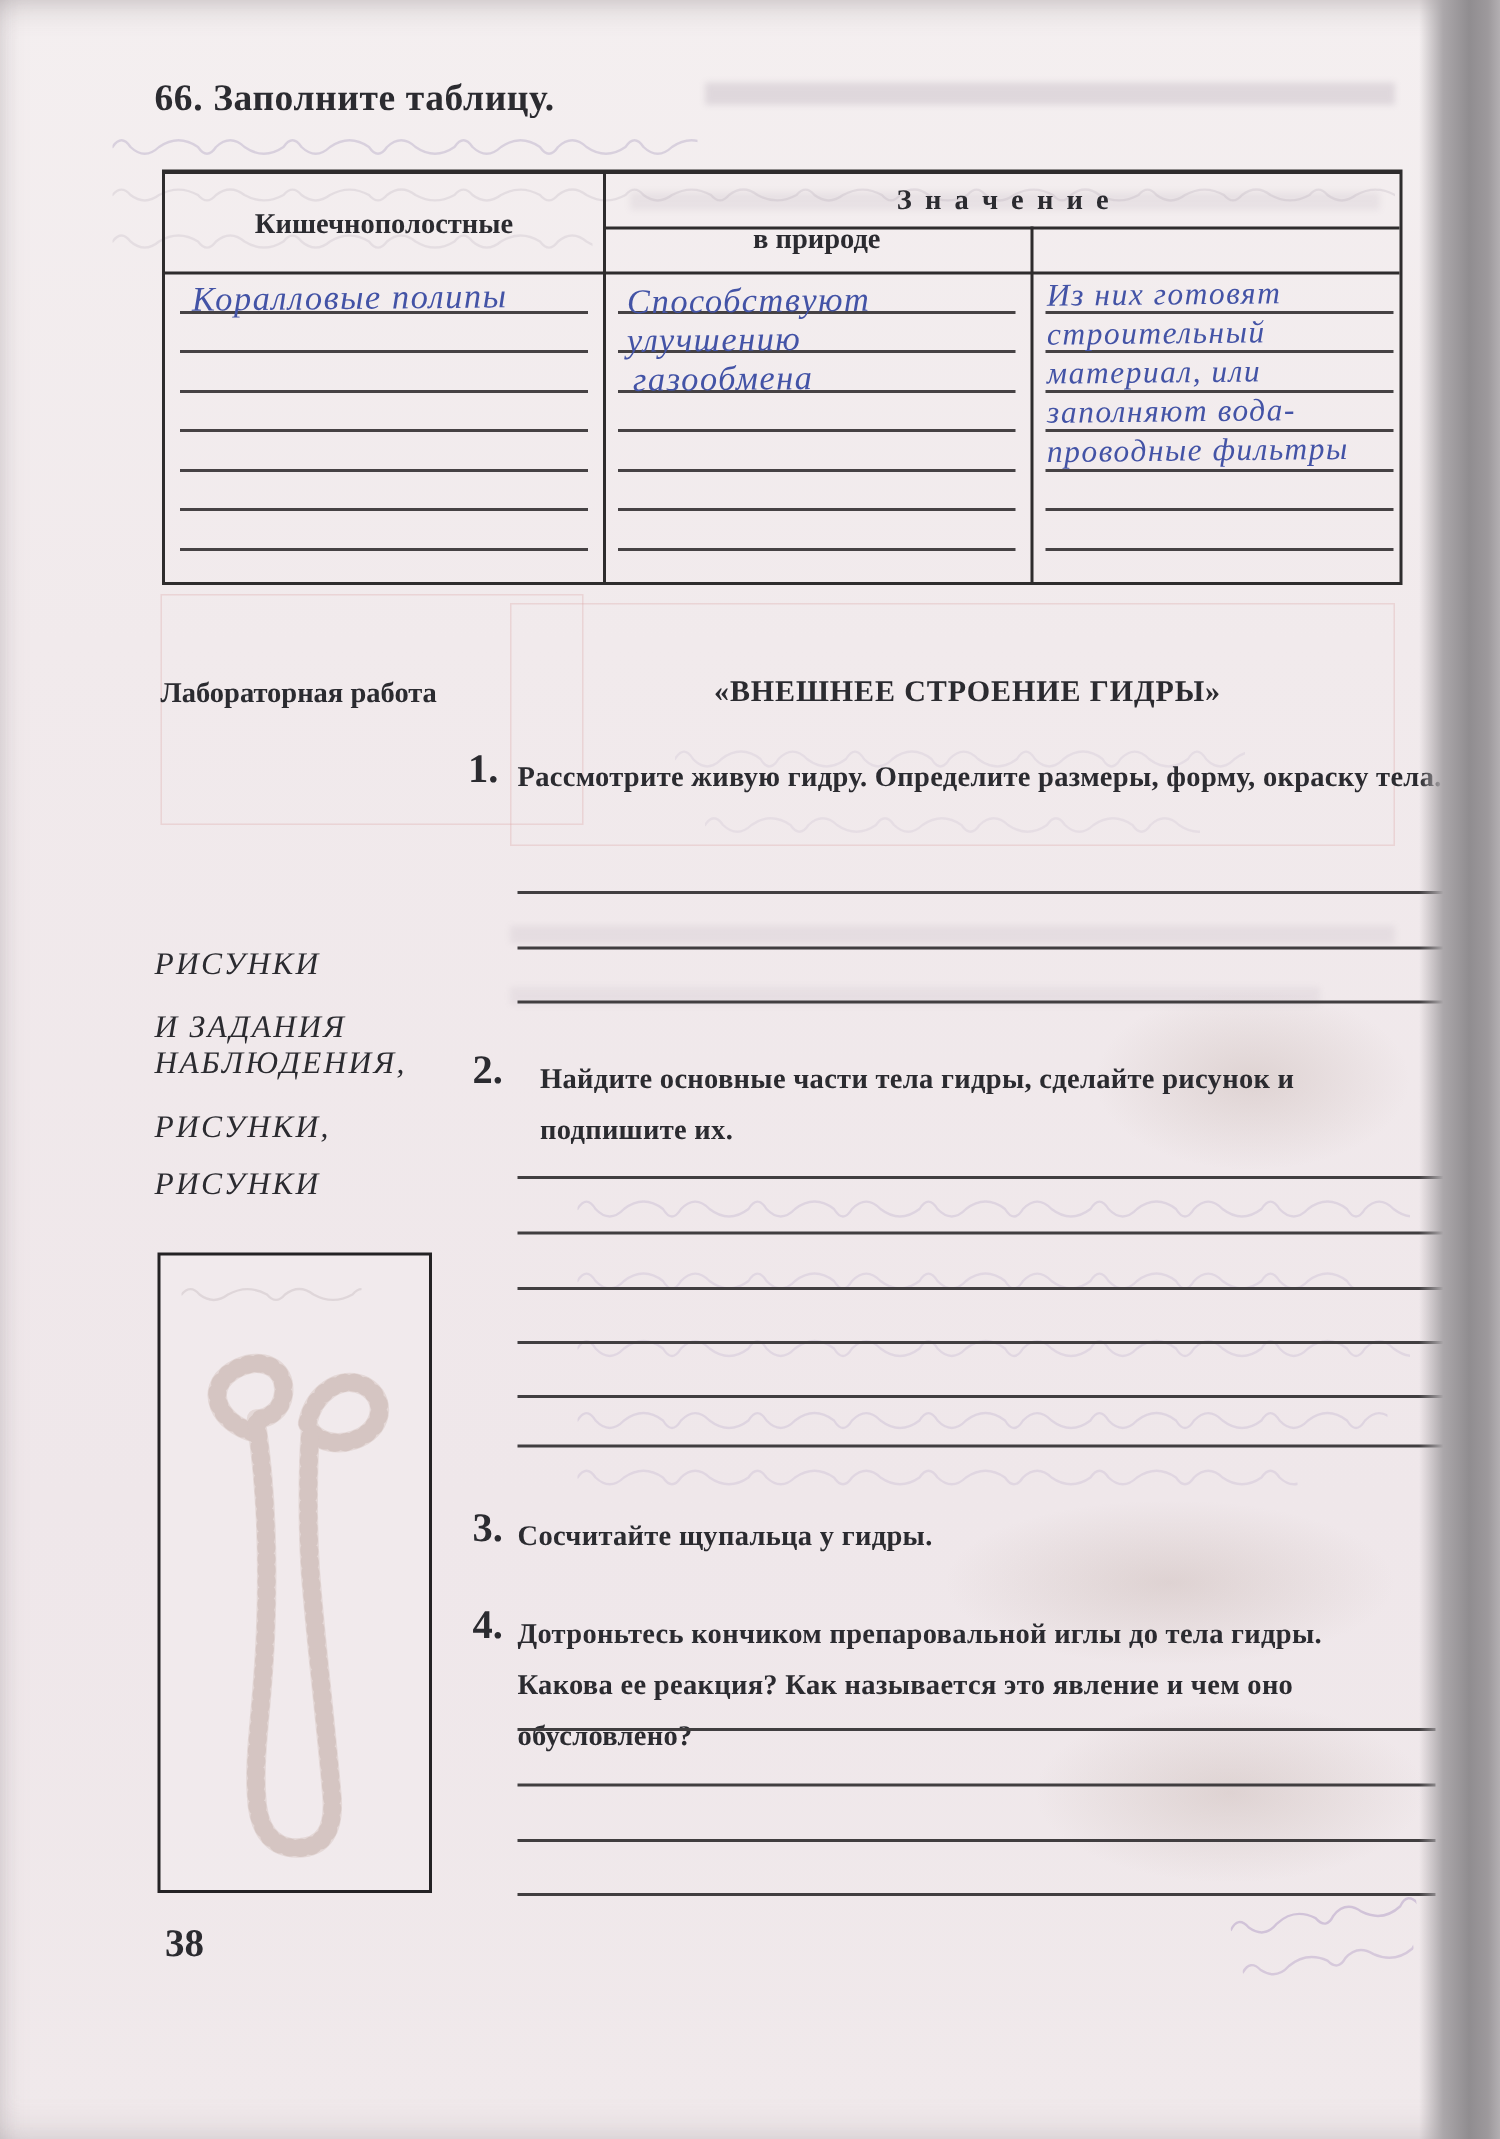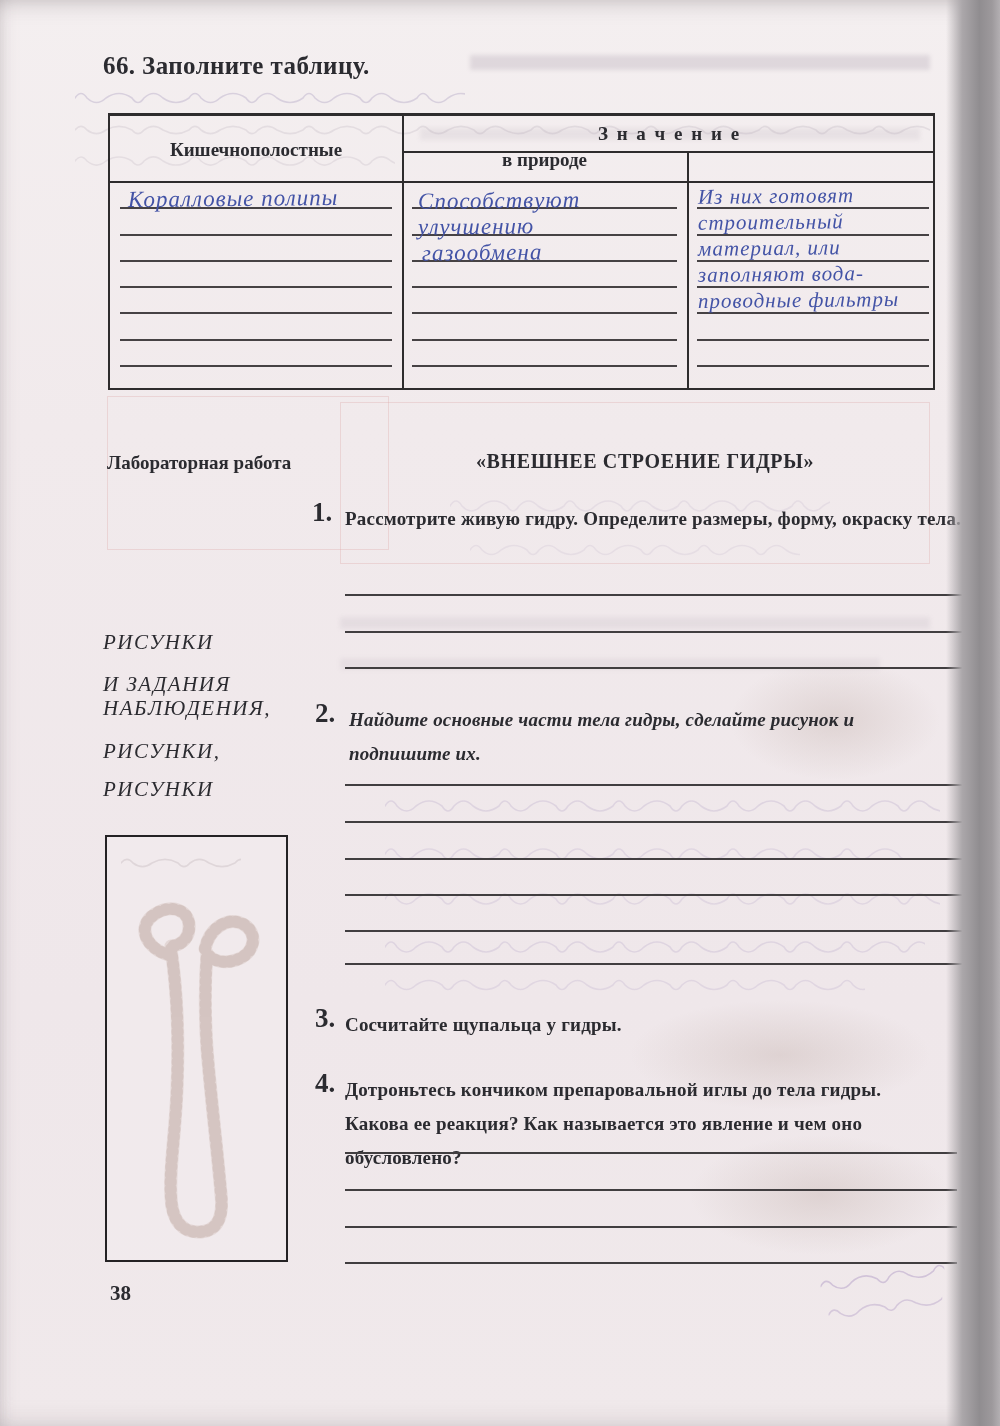--- a/index.html
+++ b/index.html
@@ -38,21 +38,21 @@
   
   .lablabel{position:absolute;left:107px;top:452px;font-size:19px;font-weight:700;z-index:2;}
   .labtitle{position:absolute;left:430px;top:450px;width:430px;text-align:center;font-size:20px;font-weight:700;letter-spacing:.6px;z-index:2;}
   .tnum{position:absolute;font-size:27px;font-weight:700;z-index:2;}
   .ttext{position:absolute;font-size:19px;font-weight:700;line-height:34px;letter-spacing:.2px;z-index:2;}
   .ans{position:absolute;left:345px;height:2px;background:#413e40;z-index:2;}
   
   .side{position:absolute;left:103px;font-style:italic;font-size:21px;letter-spacing:1.5px;font-weight:500;z-index:2;white-space:nowrap;}
   
   .drawbox{position:absolute;left:105px;top:835px;width:183px;height:427px;border:2.5px solid #242224;z-index:2;box-sizing:border-box;background:rgba(255,255,255,.12);}
-  .pagenum{position:absolute;left:110px;top:1281px;font-size:21px;font-weight:700;z-index:2;}
+  .pagenum{position:absolute;left:110px;top:1281px;font-size:26px;font-weight:700;z-index:2;}
 </style>
 </head>
 <body>
 
 <div id="canvas">
 
   <div class="bar" style="left:470px;top:55px;width:460px;height:15px;opacity:.22;"></div>
   <div class="squig" style="left:75px;top:88px;width:390px;height:20px;color:#8d7fae;opacity:.26;"><svg width="390" height="20">
         <path d="M0 10 q 6 -9.0 12 0 q 9.5 9.0 19 0 q 13 -9.0 26 0 q 6 9.0 12 0 q 9.5 -9.0 19 0 q 13 9.0 26 0 q 6 -9.0 12 0 q 9.5 9.0 19 0 q 13 -9.0 26 0 q 6 9.0 12 0 q 9.5 -9.0 19 0 q 13 9.0 26 0 q 6 -9.0 12 0 q 9.5 9.0 19 0 q 13 -9.0 26 0 q 6 9.0 12 0 q 9.5 -9.0 19 0 q 13 9.0 26 0 q 6 -9.0 12 0 q 9.5 9.0 19 0 q 13 -9.0 26 0" fill="none" stroke="currentColor" stroke-width="1.6" stroke-linecap="round"></path>
       </svg></div>
@@ -132,21 +132,21 @@
   <div class="ans" style="top:631px;width:630px;"></div>
   <div class="ans" style="top:667px;width:630px;"></div>
 
   <div class="side" style="top:630px;">РИСУНКИ</div>
   <div class="side" style="top:672px;">И ЗАДАНИЯ</div>
   <div class="side" style="top:696px;">НАБЛЮДЕНИЯ,</div>
   <div class="side" style="top:739px;">РИСУНКИ,</div>
   <div class="side" style="top:777px;">РИСУНКИ</div>
 
   <div class="tnum" style="left:315px;top:698px;">2.</div>
-  <div class="ttext" style="left:349px;top:703px;width:600px;font-style:italic;">Найдите основные части тела гидры, сделайте рисунок и подпишите их.</div>
+  <div class="ttext" style="left:360px;top:703px;width:600px;">Найдите основные части тела гидры, сделайте рисунок и подпишите их.</div>
   <div class="ans" style="top:784px;width:630px;"></div>
   <div class="ans" style="top:821px;width:630px;"></div>
   <div class="ans" style="top:858px;width:630px;"></div>
   <div class="ans" style="top:894px;width:630px;"></div>
   <div class="ans" style="top:930px;width:630px;"></div>
   <div class="ans" style="top:963px;width:630px;"></div>
 
   <div class="drawbox">
     <svg width="178" height="422" viewBox="0 0 178 422">
       <defs>

